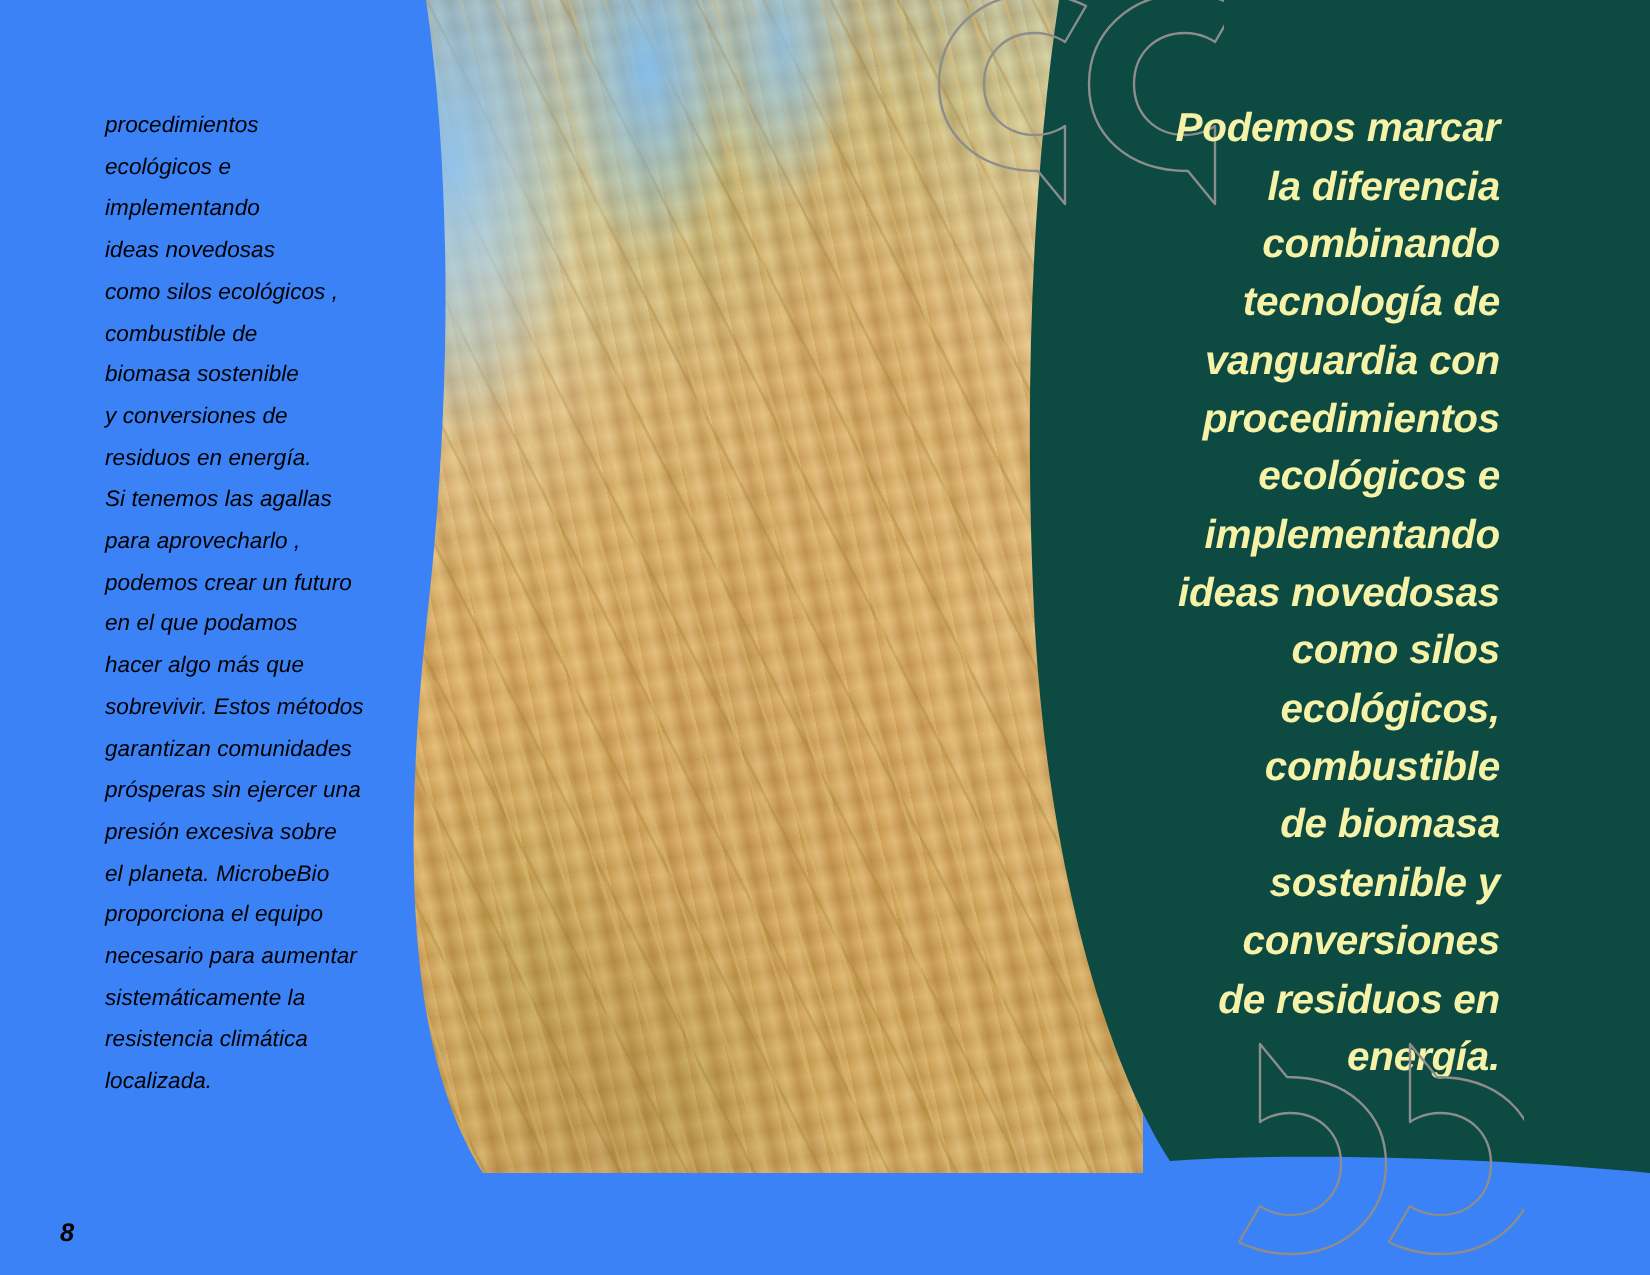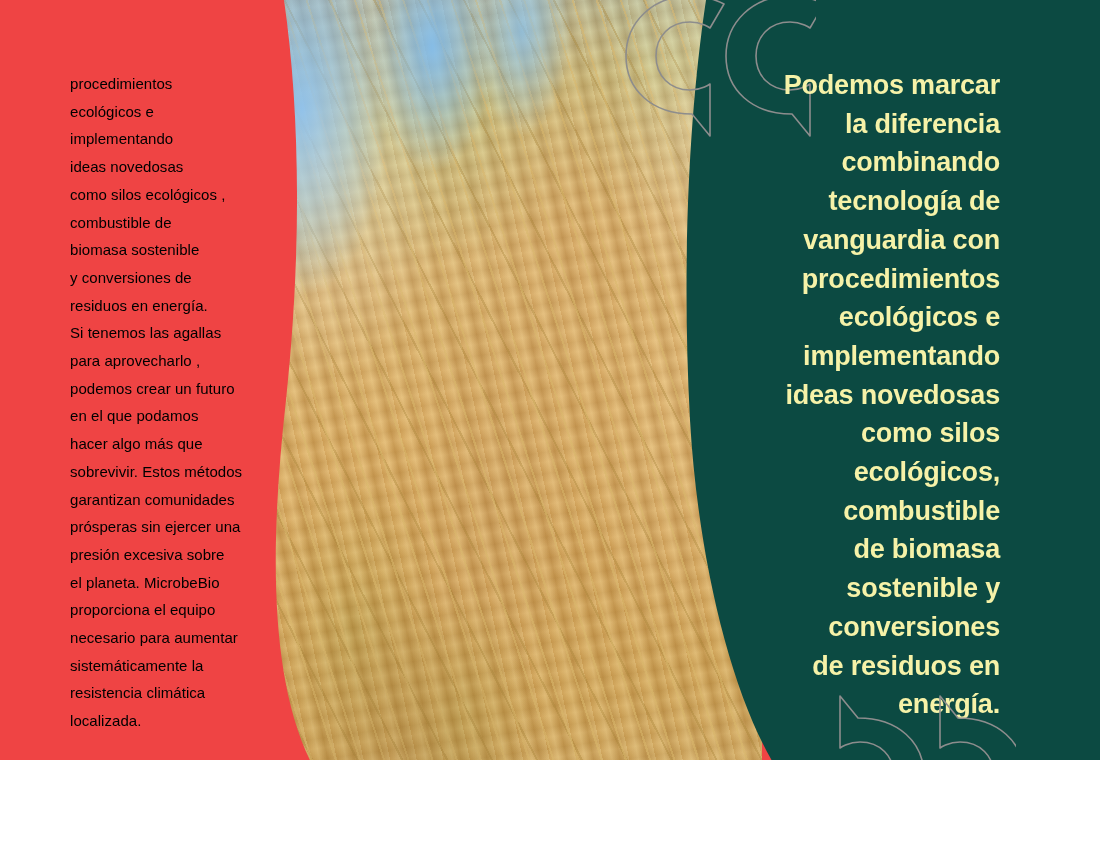--- a/index.html
+++ b/index.html
@@ -5,22 +5,22 @@
   * { margin:0; padding:0; box-sizing:border-box; }
   html,body{ background:#ffffff; }
   body{
     width:1100px; height:850px; position:relative; overflow:hidden;
     font-family:"Liberation Sans", sans-serif;
     background:#ffffff;
   }
 
   
   #page{
-    position:absolute; inset:0; width:1100px; height:760px;
-    background:#ef4444; overflow:hidden;
+    position:absolute; inset:0; width:1100px; height:850px;
+    background:#3b82f6; overflow:hidden;font-style:italic;
   }
 
   
   #body-copy{
     position:absolute;
     left:70px; top:70px;
     width:232px;
     z-index:6;
   }
   #body-copy p{

